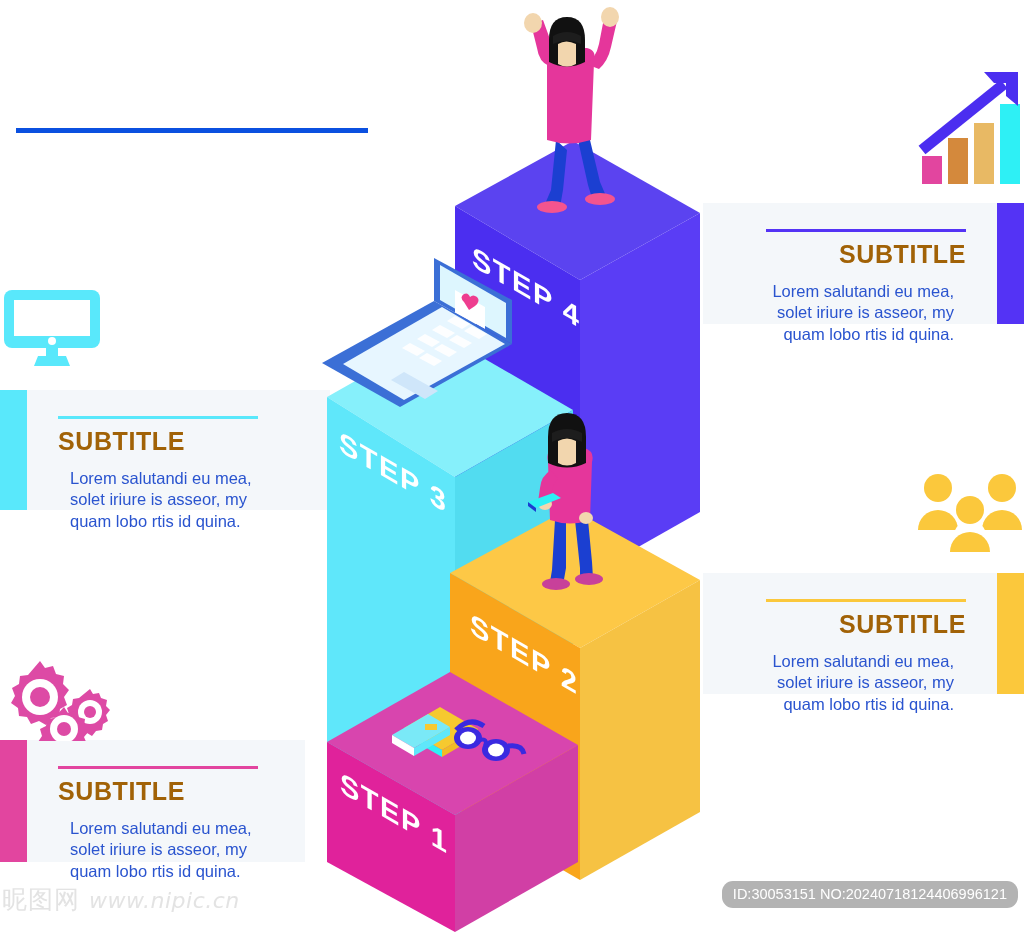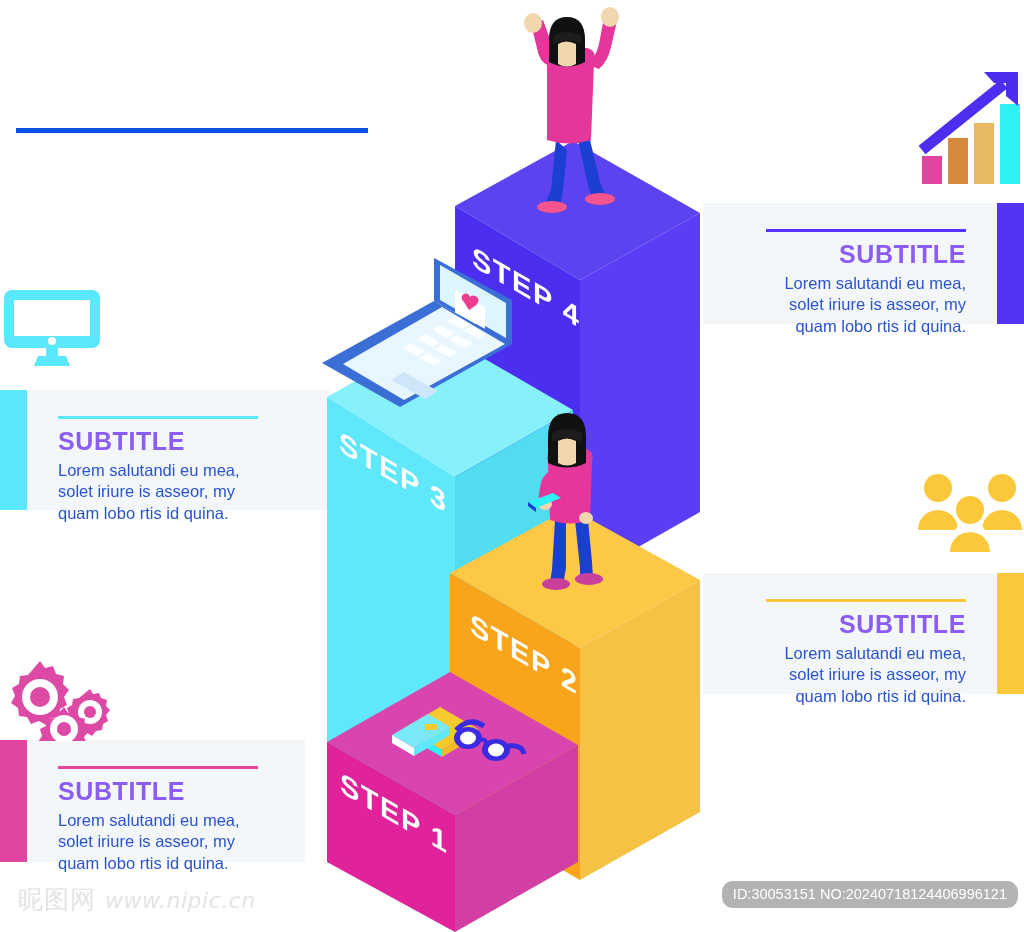--- a/index.html
+++ b/index.html
@@ -50,32 +50,32 @@
   .card.left  .card-inner { left: 58px;  right: 30px; text-align: left; }
   .card.right .card-inner { right: 58px; left: 30px;  text-align: right; }
   .card-rule {
     height: 3px;
     width: 200px;
     margin-top: 26px;
     margin-bottom: 9px;
   }
   .card.right .card-rule { margin-left: auto; }
   .card-title {
-    color: #8b5cf6;
+    color: #a16207;
     font-size: 25px;
     font-weight: bold;
     letter-spacing: 0.6px;
     line-height: 1.1;
     margin: 0 0 4px 0;
   }
   .card-body {
     color: #2a54cf;
     font-size: 16.5px;
     line-height: 1.33;
-    margin: 0;
+    margin: 12px;
     white-space: pre-line;
   }
 
   
   #card-step3 { left: 0;    top: 390px; width: 330px; height: 120px; }
   #card-step1 { left: 0;    top: 740px; width: 305px; height: 122px; }
   #card-step4 { left: 703px; top: 203px; width: 321px; height: 121px; }
   #card-step2 { left: 703px; top: 573px; width: 321px; height: 121px; }
 
   
@@ -106,21 +106,21 @@
     transform: matrix(1, 0.575, 0, 1, 0, 0) rotate(-0.0001deg);
   }
   #label-step1 { left: 340px; top: 766px; }
   #label-step2 { left: 470px; top: 607px; }
   #label-step3 { left: 339px; top: 425px; }
   #label-step4 { left: 472px; top: 240px; }
 
   
   #watermark-logo {
     position: absolute;
-    left: 18px;
+    left: 2px;
     bottom: 16px;
     color: #e3e3e3;
     font-size: 25px;
     letter-spacing: 1px;
     font-family: "DejaVu Sans", sans-serif;
     white-space: nowrap;
     -webkit-text-stroke: 0px;
   }
   #watermark-logo .cn {
     font-size: 22px;

